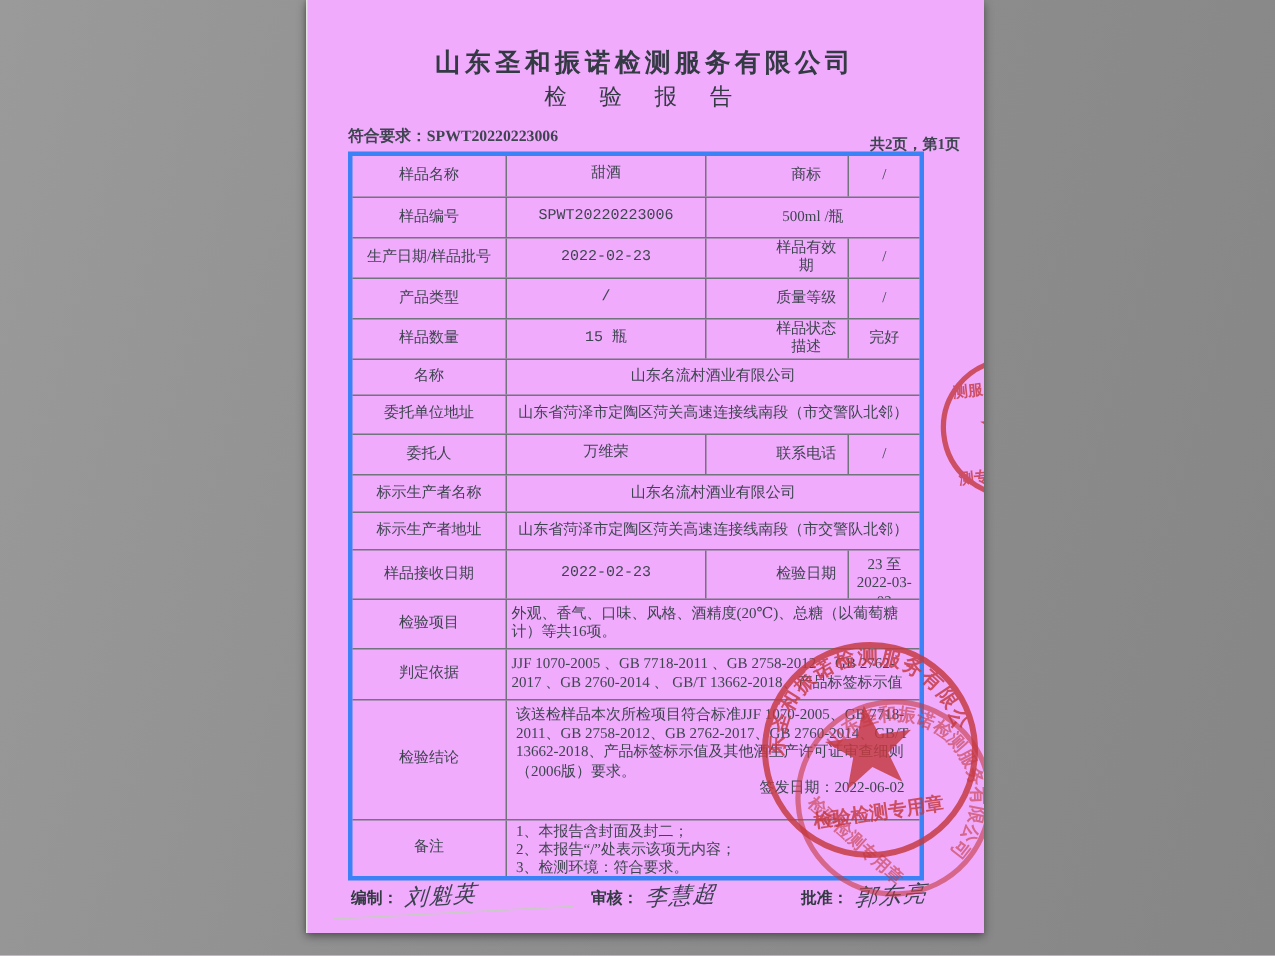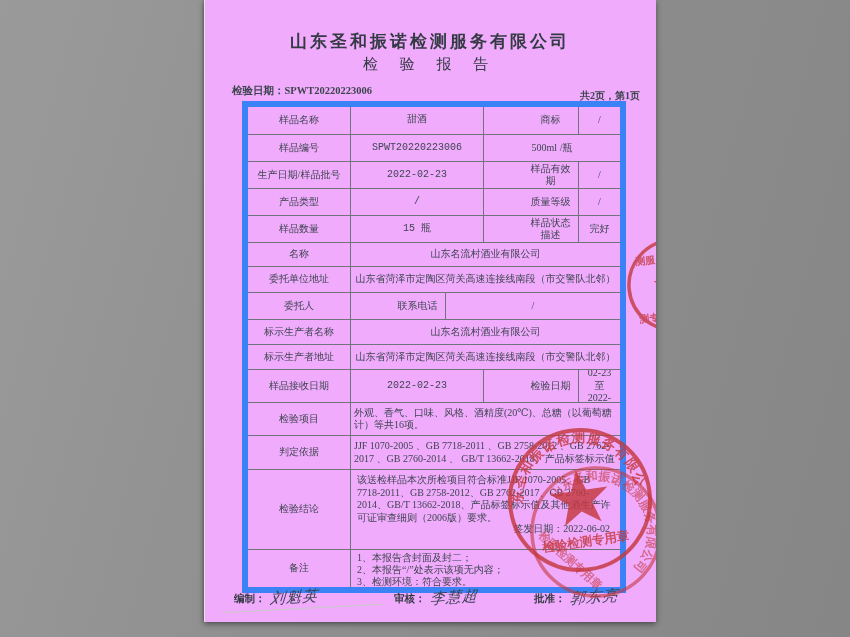--- a/index.html
+++ b/index.html
@@ -20,22 +20,22 @@
     font-size:17px;font-weight:bold;letter-spacing:3px;color:#343a44;
   }
   .report-title{
     position:absolute;top:55px;left:0;width:100%;text-align:center;
     font-size:15px;font-weight:normal;letter-spacing:9px;color:#343a44;
   }
   .report-no{position:absolute;left:28px;top:84px;font-size:10.5px;font-weight:bold;}
   .pagination{position:absolute;right:16px;top:89px;font-size:10px;font-weight:bold;}
   .tbl{
     position:absolute;left:28px;top:101px;width:384px;
-    border:6px solid #3b82f6;box-sizing:border-box;
-    font-size:10px;line-height:12.5px;margin-left:10px;
+    border:3px solid #3b82f6;box-sizing:border-box;
+    font-size:10px;line-height:12.5px;
   }
   .row{display:flex;border-top:1px solid #70757c;box-sizing:border-box;}
   .row:first-child{border-top:none;}
   .cell{
     box-sizing:border-box;border-left:1px solid #70757c;
     display:flex;align-items:center;justify-content:center;
     text-align:center;padding:1px 3px;overflow:hidden;
   }
   .cell:first-child{border-left:none;}
   .c1{width:102px;flex:none;}
@@ -65,21 +65,21 @@
 </head>
 <body>
 
 <div class="page">
   <div class="edge-line"></div>
 
   <div class="company-title">山东圣和振诺检测服务有限公司</div>
   <div class="report-title">检 验 报 告</div>
 
   <div class="report-no">
-    <span>检验日期：</span><span>SPWT20220223006</span>
+    <span>符合要求：</span><span>SPWT20220223006</span>
   </div>
   <div class="pagination">共2页，第1页</div>
 
   <div class="tbl">
 
     <div class="row" style="height:27px">
       <div class="cell c1">样品名称</div>
       <div class="cell c2">甜酒</div>
       <div class="cell c3">商标</div>
       <div class="cell c4">/</div>
@@ -117,20 +117,21 @@
       <div class="cell cwide">山东名流村酒业有限公司</div>
     </div>
 
     <div class="row" style="height:26px">
       <div class="cell c1">委托单位地址</div>
       <div class="cell cwide">山东省菏泽市定陶区菏关高速连接线南段（市交警队北邻）</div>
     </div>
 
     <div class="row" style="height:27px">
       <div class="cell c1">委托人</div>
+      <div class="cell c2">万维荣</div>
       <div class="cell c3">联系电话</div>
       <div class="cell c4">/</div>
     </div>
 
     <div class="row" style="height:25px">
       <div class="cell c1">标示生产者名称</div>
       <div class="cell cwide">山东名流村酒业有限公司</div>
     </div>
 
     <div class="row" style="height:25px">

